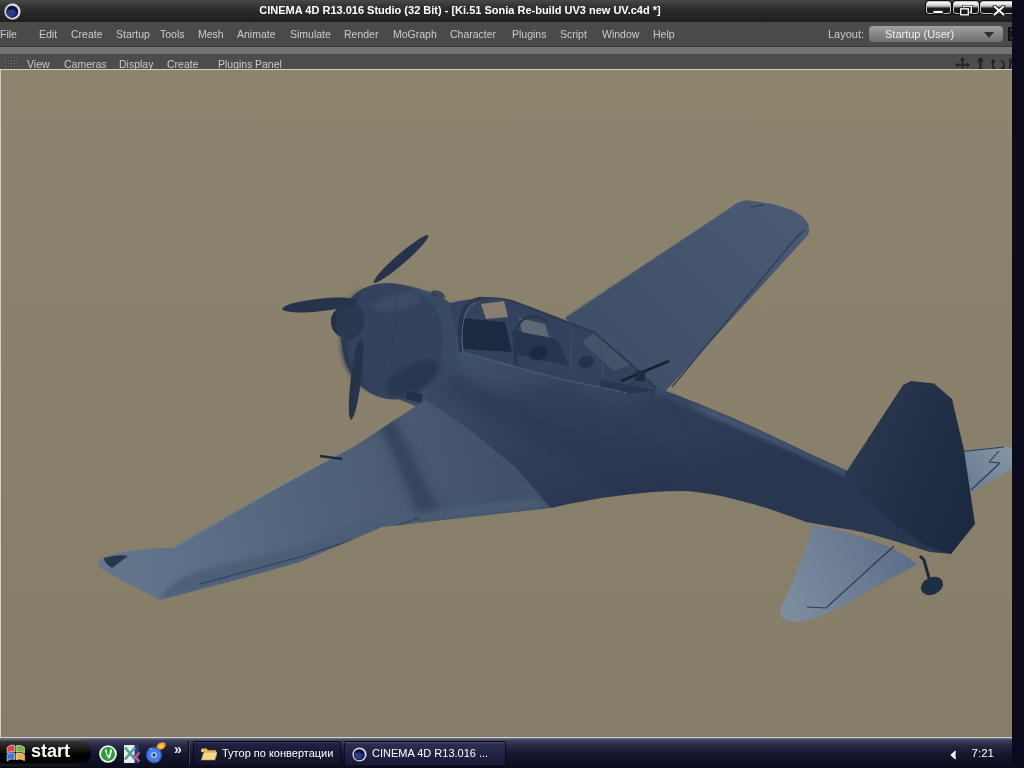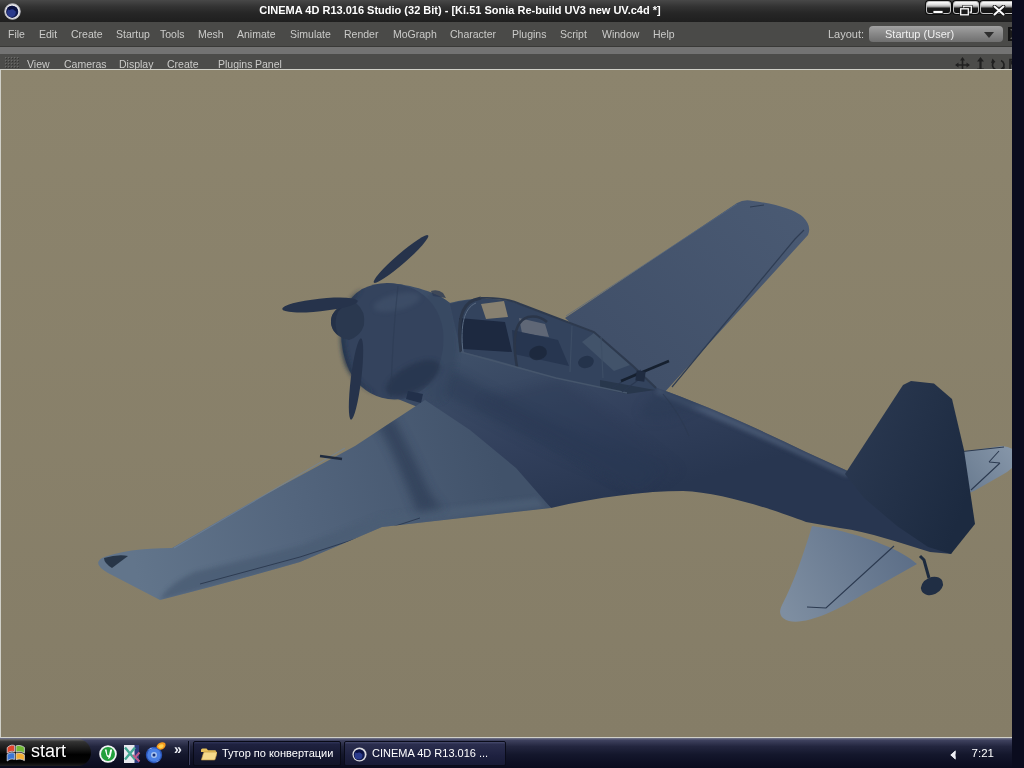--- a/index.html
+++ b/index.html
@@ -20,21 +20,21 @@
   #layoutlbl{position:absolute;top:22px;left:828px;line-height:24px;font-size:11px;color:#cbcbc9;}
   #layoutdd{position:absolute;top:26px;left:869px;width:134px;height:16px;border-radius:4px;
     background:linear-gradient(180deg,#a2a2a2 0%,#8a8a8a 45%,#6f6f6f 100%);
     font-size:11px;color:#f0f0f0;line-height:16px;padding-left:16px;box-sizing:border-box;}
   
   #viewport{position:absolute;left:0;top:69px;width:1022px;height:667px;border:1px solid #d0d0c8;background:#877f69;}
   
   #taskbar{position:absolute;left:0;top:738px;width:1024px;height:30px;
     background:linear-gradient(180deg,#75788e 0%,#3f425f 7%,#23263f 28%,#14172c 55%,#0e1024 80%,#0a0c1e 100%);}
   #startbtn{position:absolute;left:0;top:739px;width:91px;height:27px;border-radius:0 14px 14px 0;
-    background:linear-gradient(180deg,#6b6b6b 0%,#333333 10%,#161616 40%,#000000 58%,#050505 86%,#1f1f1f 100%);}
+    background:linear-gradient(180deg,#6b6b6b 0%,#333333 10%,#161616 40%,#000000 58%,#050505 86%,#1f1f1f 100%);font-weight:bold;}
   #startbtn .st{position:absolute;left:31px;top:2px;font-size:18px;color:#ffffff;text-shadow:1px 1px 2px #000;}
   .taskbtn{position:absolute;top:741px;height:25px;border-radius:2px;box-sizing:border-box;
     font-size:11px;color:#ffffff;white-space:nowrap;padding-left:33px;}
   #tray{position:absolute;top:738px;right:0;height:30px;color:#fff;}
 </style>
 </head>
 <body>
 <div id="stage">
 
   <div id="title">
@@ -59,21 +59,21 @@
         </svg></div>
     <div class="wbtn" style="left:980px;width:36px;border-bottom-right-radius:5px;"><svg width="36" height="11" viewBox="0 0 36 11">
           <g stroke-linecap="round">
             <path d="M13.5,1.5 L22.5,9.5 M22.5,1.5 L13.5,9.5" stroke="#1a1a1a" stroke-width="3.8"></path>
             <path d="M13.5,1.5 L22.5,9.5 M22.5,1.5 L13.5,9.5" stroke="#fff" stroke-width="2"></path>
           </g>
         </svg></div>
   </div>
 
   <div id="menu">
-    <span style="left:8px">File</span>
+    <span style="left:0">File</span>
       <span style="left:39px">Edit</span>
       <span style="left:71px">Create</span>
     <span style="left:116px">Startup</span>
       <span style="left:160px">Tools</span>
       <span style="left:198px">Mesh</span>
     <span style="left:237px">Animate</span>
       <span style="left:290px">Simulate</span>
       <span style="left:344px">Render</span>
     <span style="left:393px">MoGraph</span>
       <span style="left:450px">Character</span>

